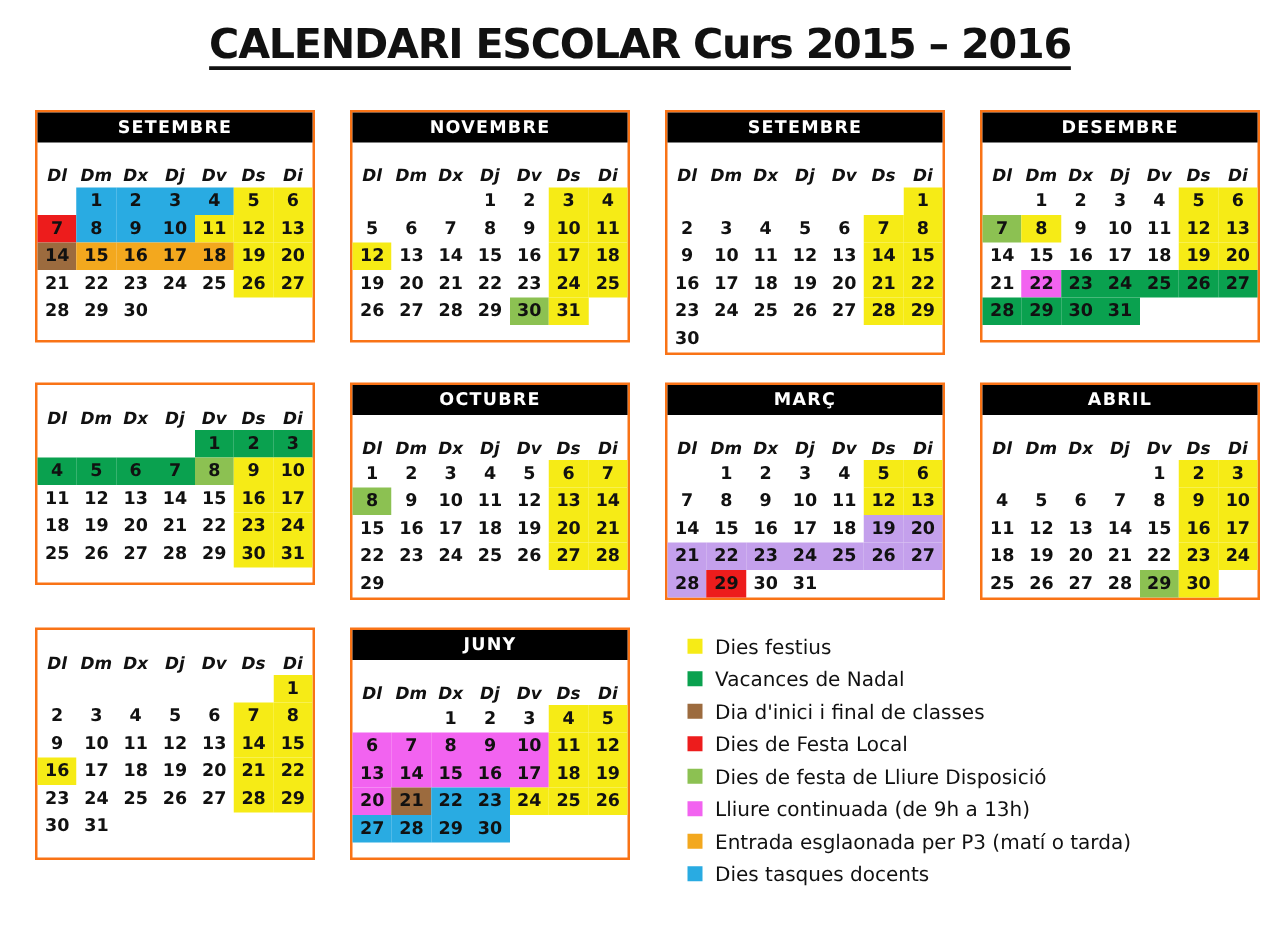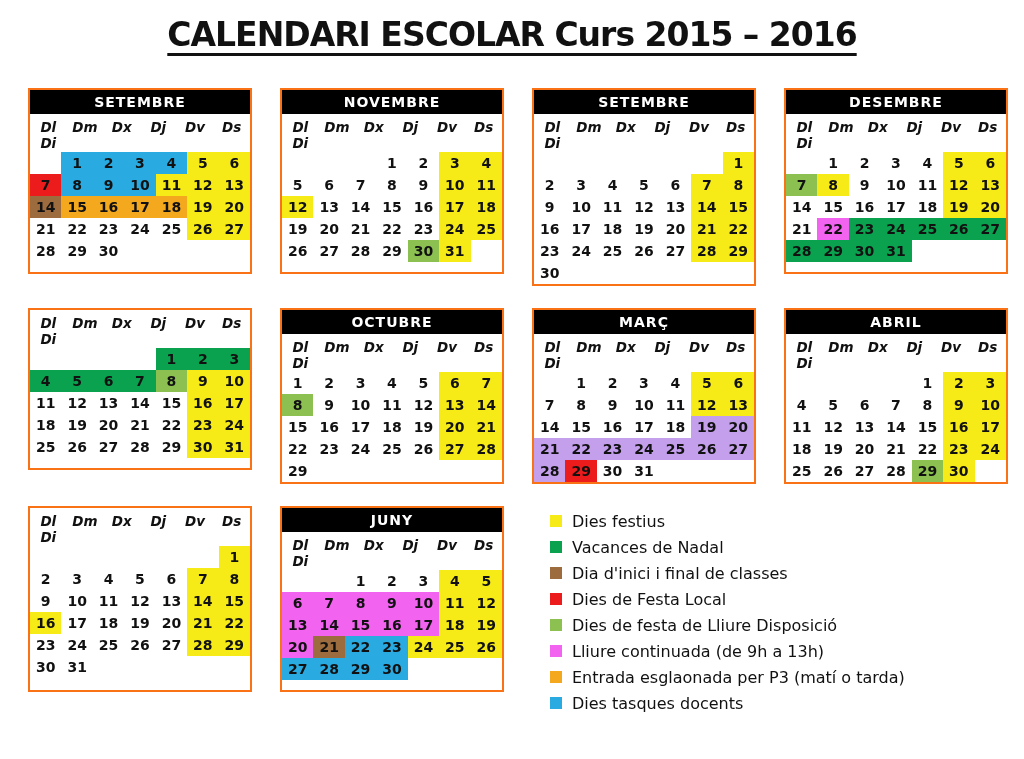--- a/index.html
+++ b/index.html
@@ -42,22 +42,22 @@
     background: #000;
     color: #fff;
     text-align: center;
     font-weight: bold;
     font-size: 14px;
     letter-spacing: 1px;
     padding: 4px 0 4px 0;
   }
   .dow-row {
     display: grid;
-    grid-template-columns: repeat(6, 1fr);
-    padding: 5px 0 1px 0;
+    grid-template-columns: repeat(7, 1fr);
+    padding: 19px 0 1px 0;
   }
   .dow {
     text-align: center;
     font-style: italic;
     font-weight: bold;
     font-size: 13.5px;
   }
   .week {
     display: grid;
     grid-template-columns: repeat(7, 1fr);

